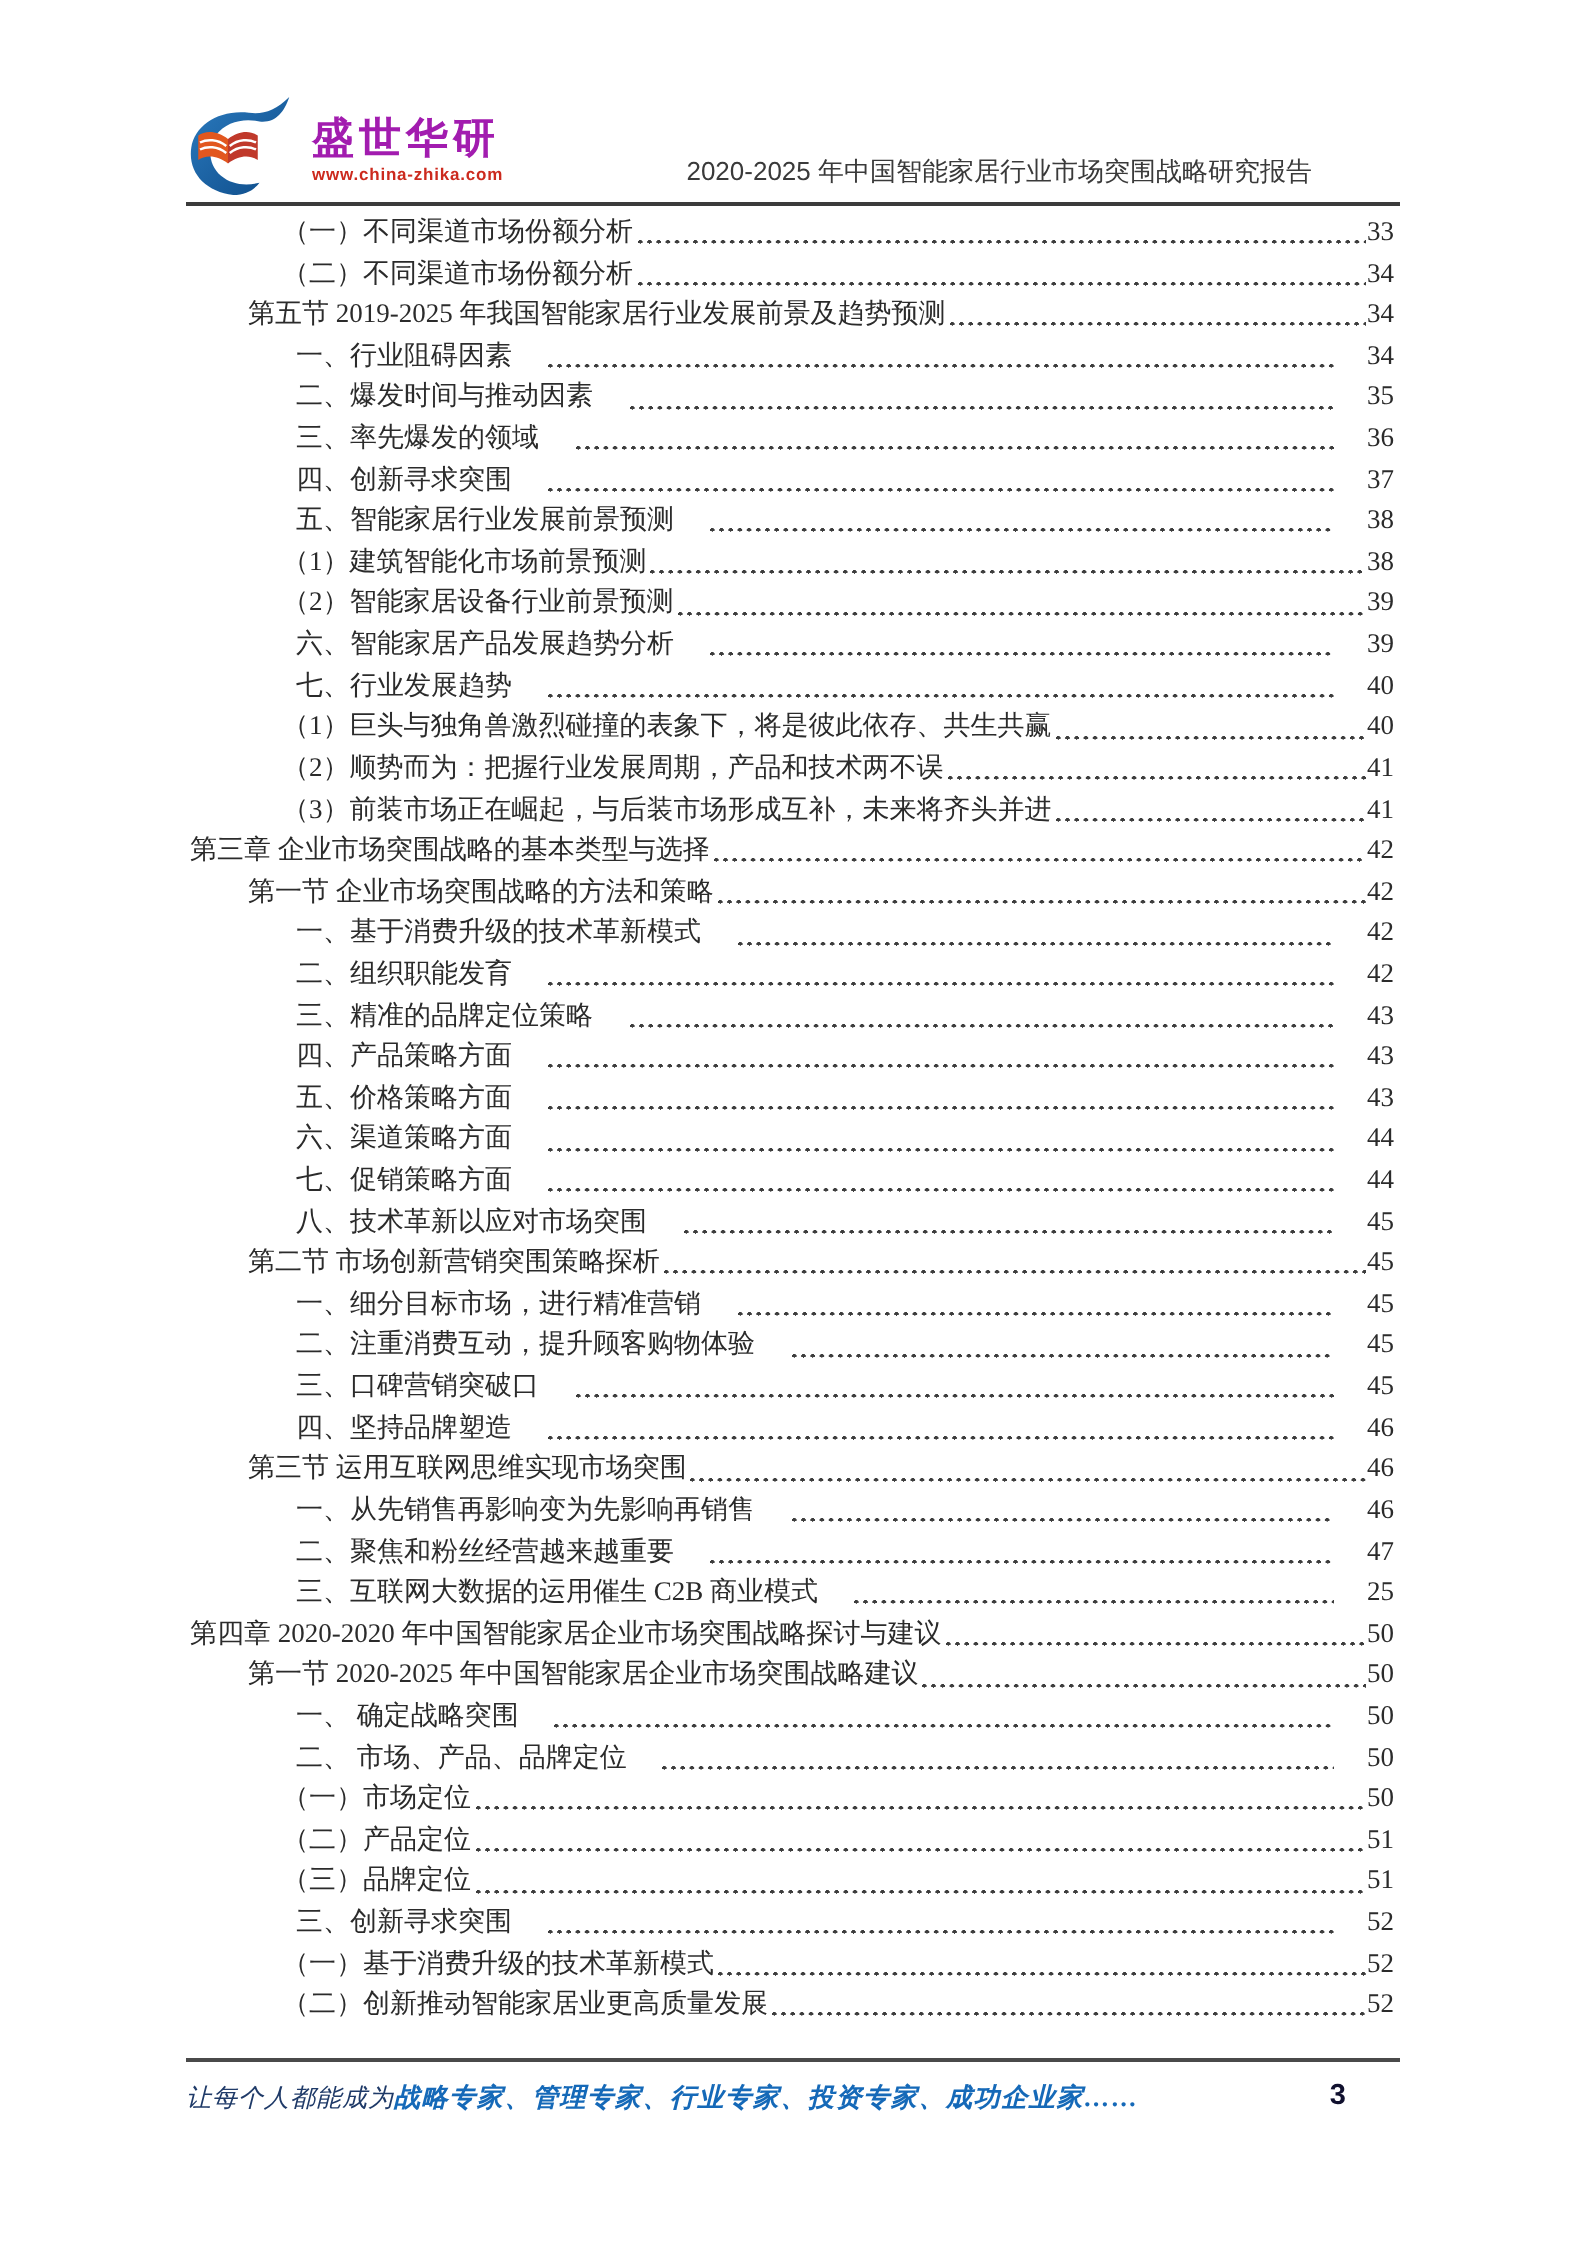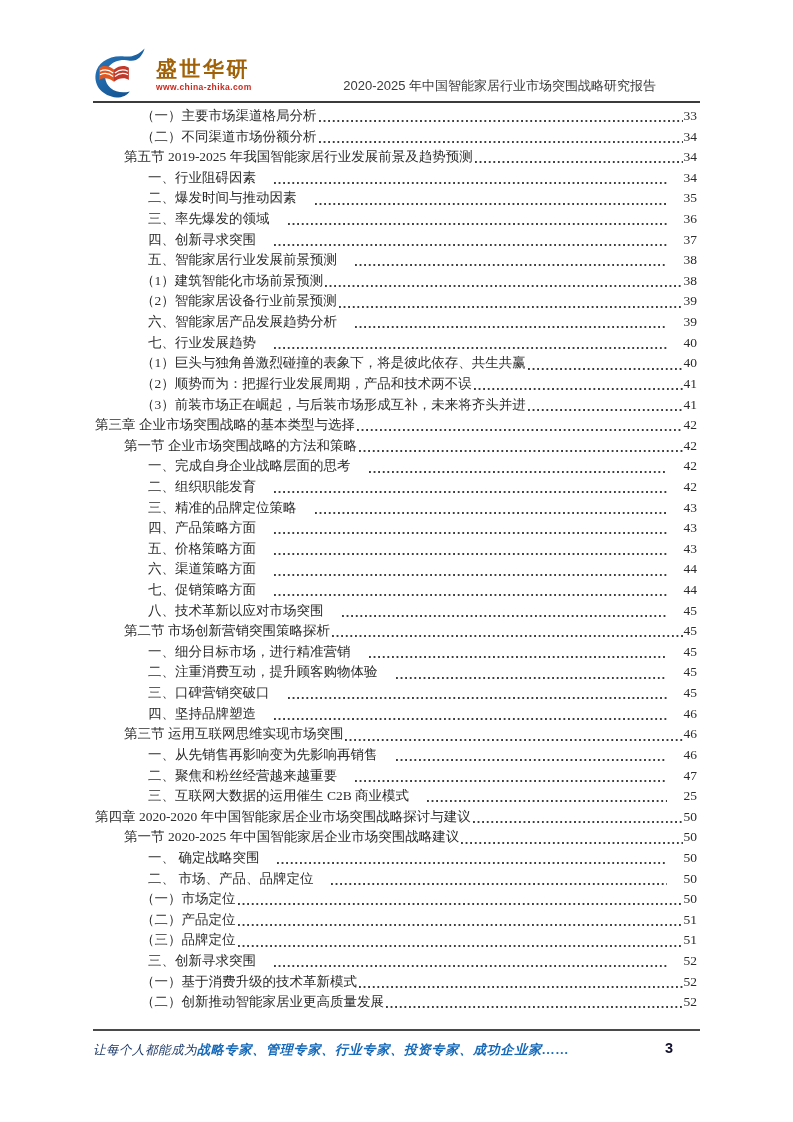--- a/index.html
+++ b/index.html
@@ -15,21 +15,21 @@
   .page-header{
     position:absolute;top:0;left:93px;right:93px;height:101px;
     border-bottom:2px solid #3b3b3b;
   }
   .brand{
     position:absolute;left:0;top:47px;display:flex;align-items:center;gap:7px;
   }
   .brand-text{display:flex;flex-direction:column;line-height:1;}
   .brand-name{
     font-family:"Liberation Serif",serif;font-weight:bold;
-    font-size:21px;color:#a16207;letter-spacing:2.5px;white-space:nowrap;
+    font-size:21px;color:#a21caf;letter-spacing:2.5px;white-space:nowrap;
   }
   .brand-url{
     font-family:"Liberation Sans",sans-serif;font-weight:bold;
     font-size:8.5px;color:#cc2a1e;margin-top:3px;letter-spacing:.4px;
   }
   .report-title{
     position:absolute;right:44px;bottom:6px;
     font-family:"Liberation Sans","DejaVu Sans",sans-serif;
     font-size:13px;color:#3a3a3a;white-space:nowrap;
   }
@@ -108,21 +108,21 @@
     <span class="brand-text">
       <span class="brand-name">盛世华研</span>
       <span class="brand-url">www.china-zhika.com</span>
     </span>
   </div>
   <div class="report-title">2020-2025 年中国智能家居行业市场突围战略研究报告</div>
 </div>
 
 <div class="toc">
   <div class="toc-row lvl-sub">
-    <span class="toc-label">（一）主要市场渠道格局分析</span>
+    <span class="toc-label">（一）不同渠道市场份额分析</span>
     <span class="toc-dots"></span>
     <span class="toc-page">33</span>
   </div>
 
   <div class="toc-row lvl-sub">
     <span class="toc-label">（二）不同渠道市场份额分析</span>
     <span class="toc-dots"></span>
     <span class="toc-page">34</span>
   </div>
 
@@ -210,21 +210,21 @@
     <span class="toc-page">42</span>
   </div>
 
   <div class="toc-row lvl-section">
     <span class="toc-label">第一节 企业市场突围战略的方法和策略</span>
     <span class="toc-dots"></span>
     <span class="toc-page">42</span>
   </div>
 
   <div class="toc-row lvl-item">
-    <span class="toc-label">一、完成自身企业战略层面的思考</span>
+    <span class="toc-label">一、基于消费升级的技术革新模式</span>
     <span class="toc-dots"></span>
     <span class="toc-page">42</span>
   </div>
 
   <div class="toc-row lvl-item">
     <span class="toc-label">二、组织职能发育</span>
     <span class="toc-dots"></span>
     <span class="toc-page">42</span>
   </div>
 

